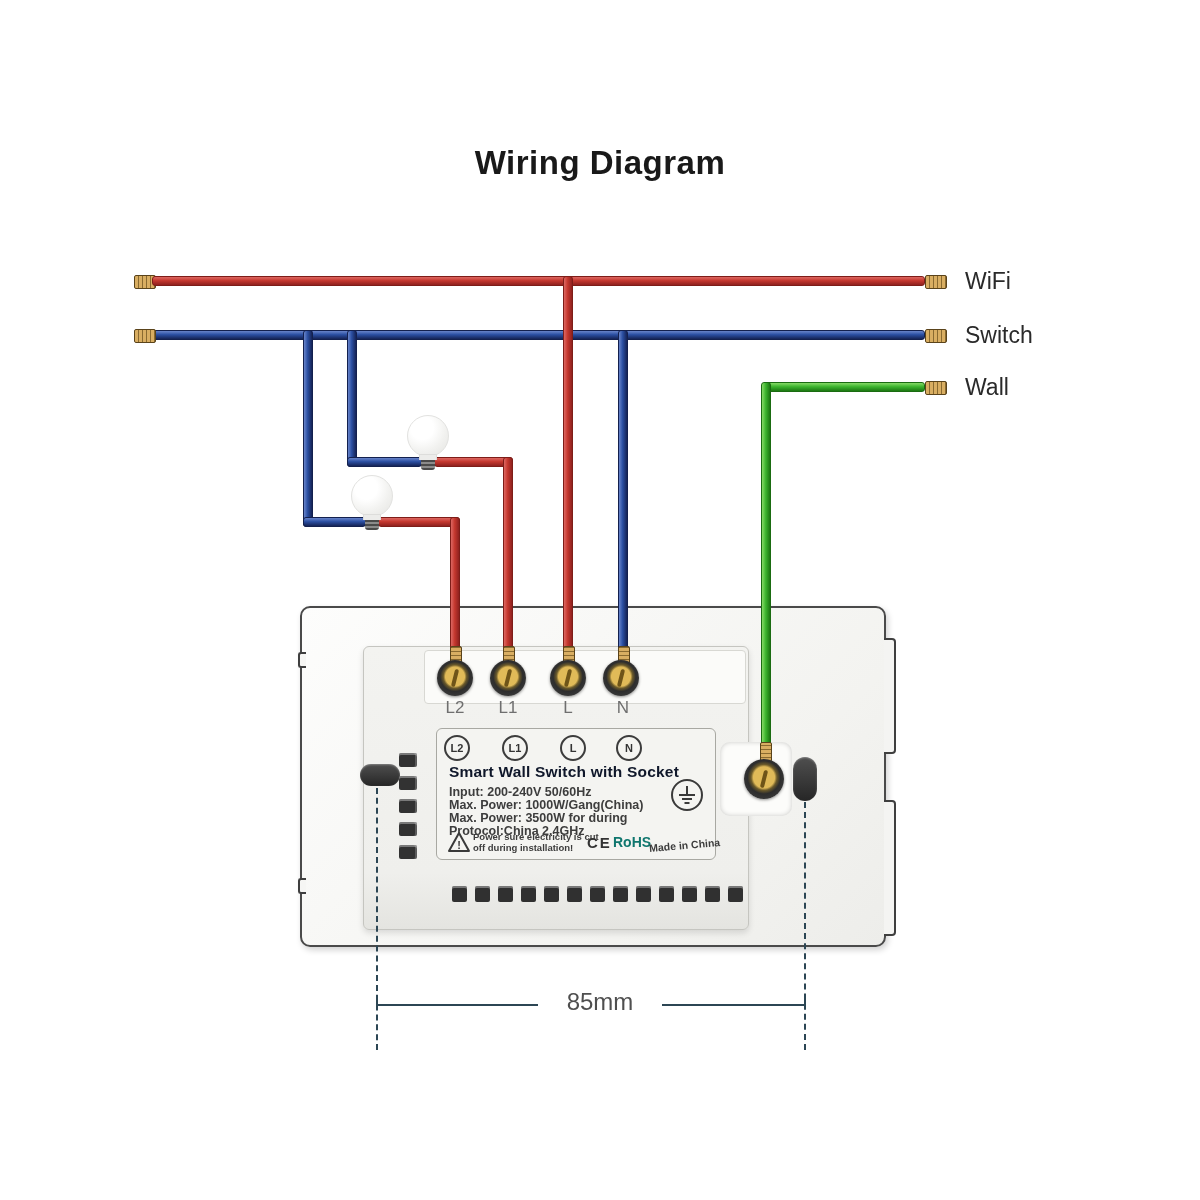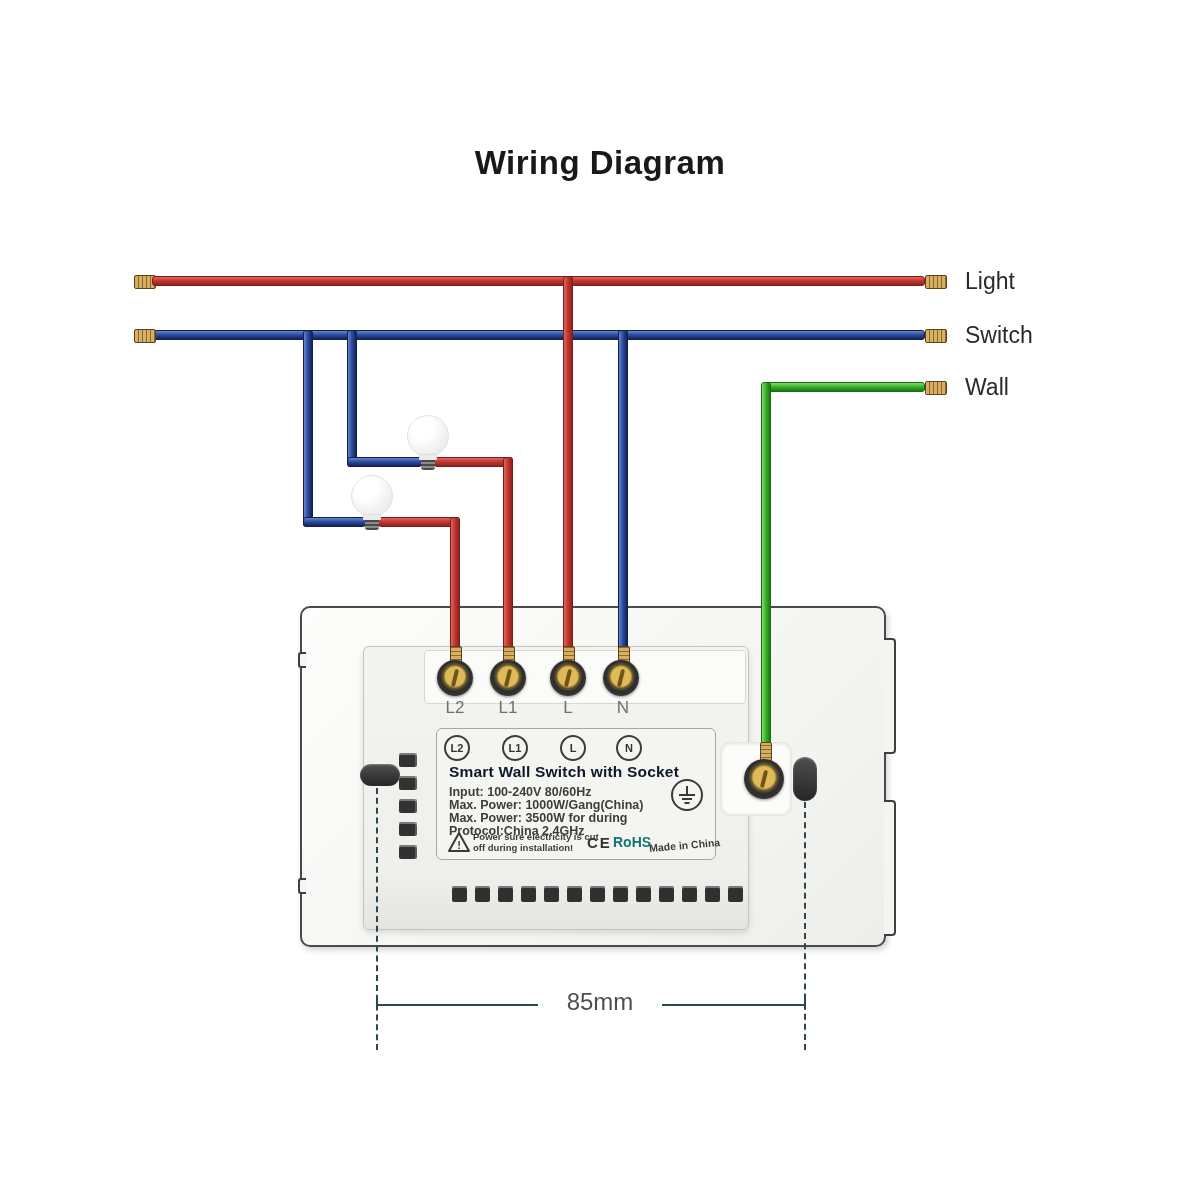--- a/index.html
+++ b/index.html
@@ -97,21 +97,21 @@
   <div class="wire h fase" style="left:152px;top:276px;width:773px;"></div>
   <div class="wire h neutro" style="left:152px;top:330px;width:773px;"></div>
   <div class="wire h terra" style="left:763px;top:382px;width:162px;"></div>
 
   <div class="tip" style="left:134px;top:275px;"></div>
   <div class="tip" style="left:925px;top:275px;"></div>
   <div class="tip" style="left:134px;top:329px;"></div>
   <div class="tip" style="left:925px;top:329px;"></div>
   <div class="tip" style="left:925px;top:381px;"></div>
 
-  <div class="legend-label" style="top:268px;">Light</div>
+  <div class="legend-label" style="top:268px;">WiFi</div>
   <div class="legend-label" style="top:322px;">Switch</div>
   <div class="legend-label" style="top:374px;">Wall</div>
 
   <div class="wire v neutro" style="left:303px;top:330px;height:197px;"></div>
   <div class="wire v neutro" style="left:347px;top:330px;height:137px;"></div>
   <div class="wire v fase" style="left:563px;top:276px;height:380px;"></div>
   <div class="wire v neutro" style="left:618px;top:330px;height:326px;"></div>
   <div class="wire v terra" style="left:761px;top:382px;height:368px;"></div>
 
   <div class="wire h neutro" style="left:303px;top:517px;width:63px;"></div>
@@ -155,21 +155,21 @@
   <div class="terminal-label" style="left:548px;top:698px;">L</div>
   <div class="terminal-label" style="left:603px;top:698px;">N</div>
 
   <div class="plate">
     <span class="circ" style="left:7px;">L2</span>
     <span class="circ" style="left:65px;">L1</span>
     <span class="circ" style="left:123px;">L</span>
     <span class="circ" style="left:179px;">N</span>
 
     <div class="plate-title">Smart Wall Switch with Socket</div>
-    <div class="spec" style="top:56px;">Input: 100-240V 80/60Hz</div>
+    <div class="spec" style="top:56px;">Input: 200-240V 50/60Hz</div>
     <div class="spec" style="top:69px;">Max. Power: 1000W/Gang(China)</div>
     <div class="spec" style="top:82px;">Max. Power: 3500W for during</div>
     <div class="spec" style="top:95px;">Protocol:China 2.4GHz</div>
 
     <span class="warn-icon">
       <svg width="24" height="22" viewBox="0 0 24 22">
         <path d="M12 2 L22 20 L2 20 Z" fill="none" stroke="#3a3a3a" stroke-width="2" stroke-linejoin="round"></path>
         <text x="12" y="18" text-anchor="middle" font-size="11" font-weight="bold" fill="#3a3a3a" font-family="Liberation Sans, sans-serif">!</text>
       </svg>
     </span>

